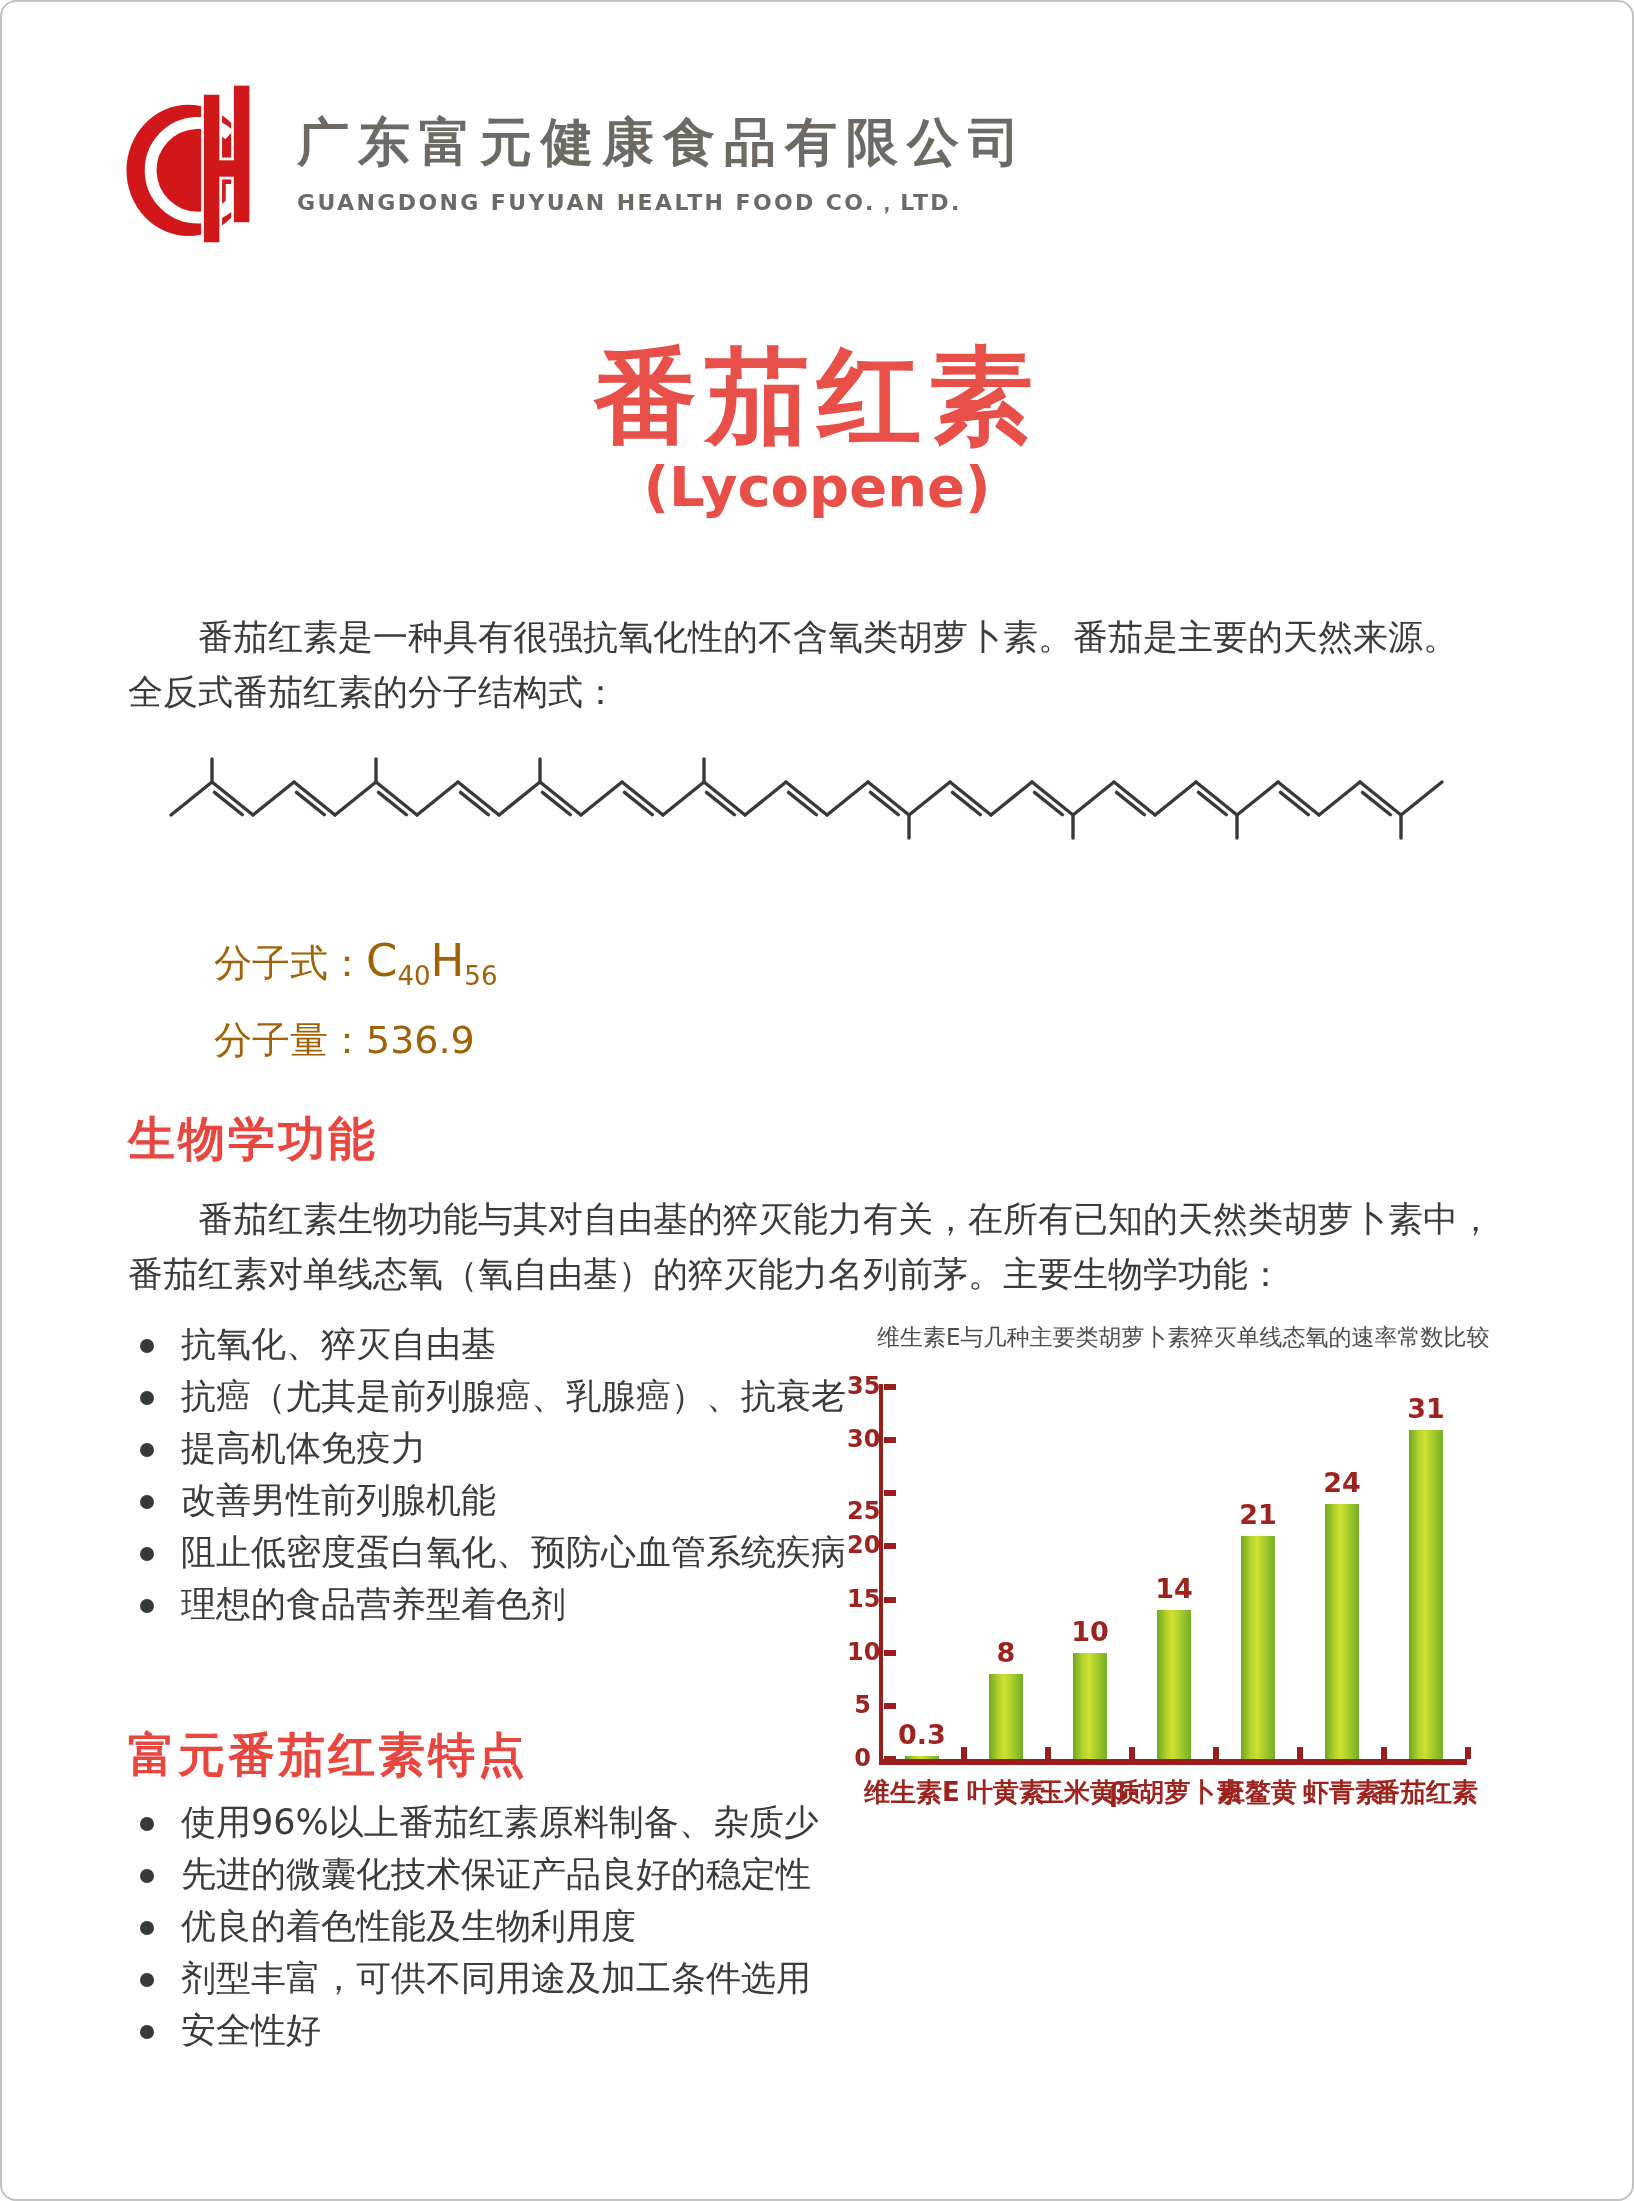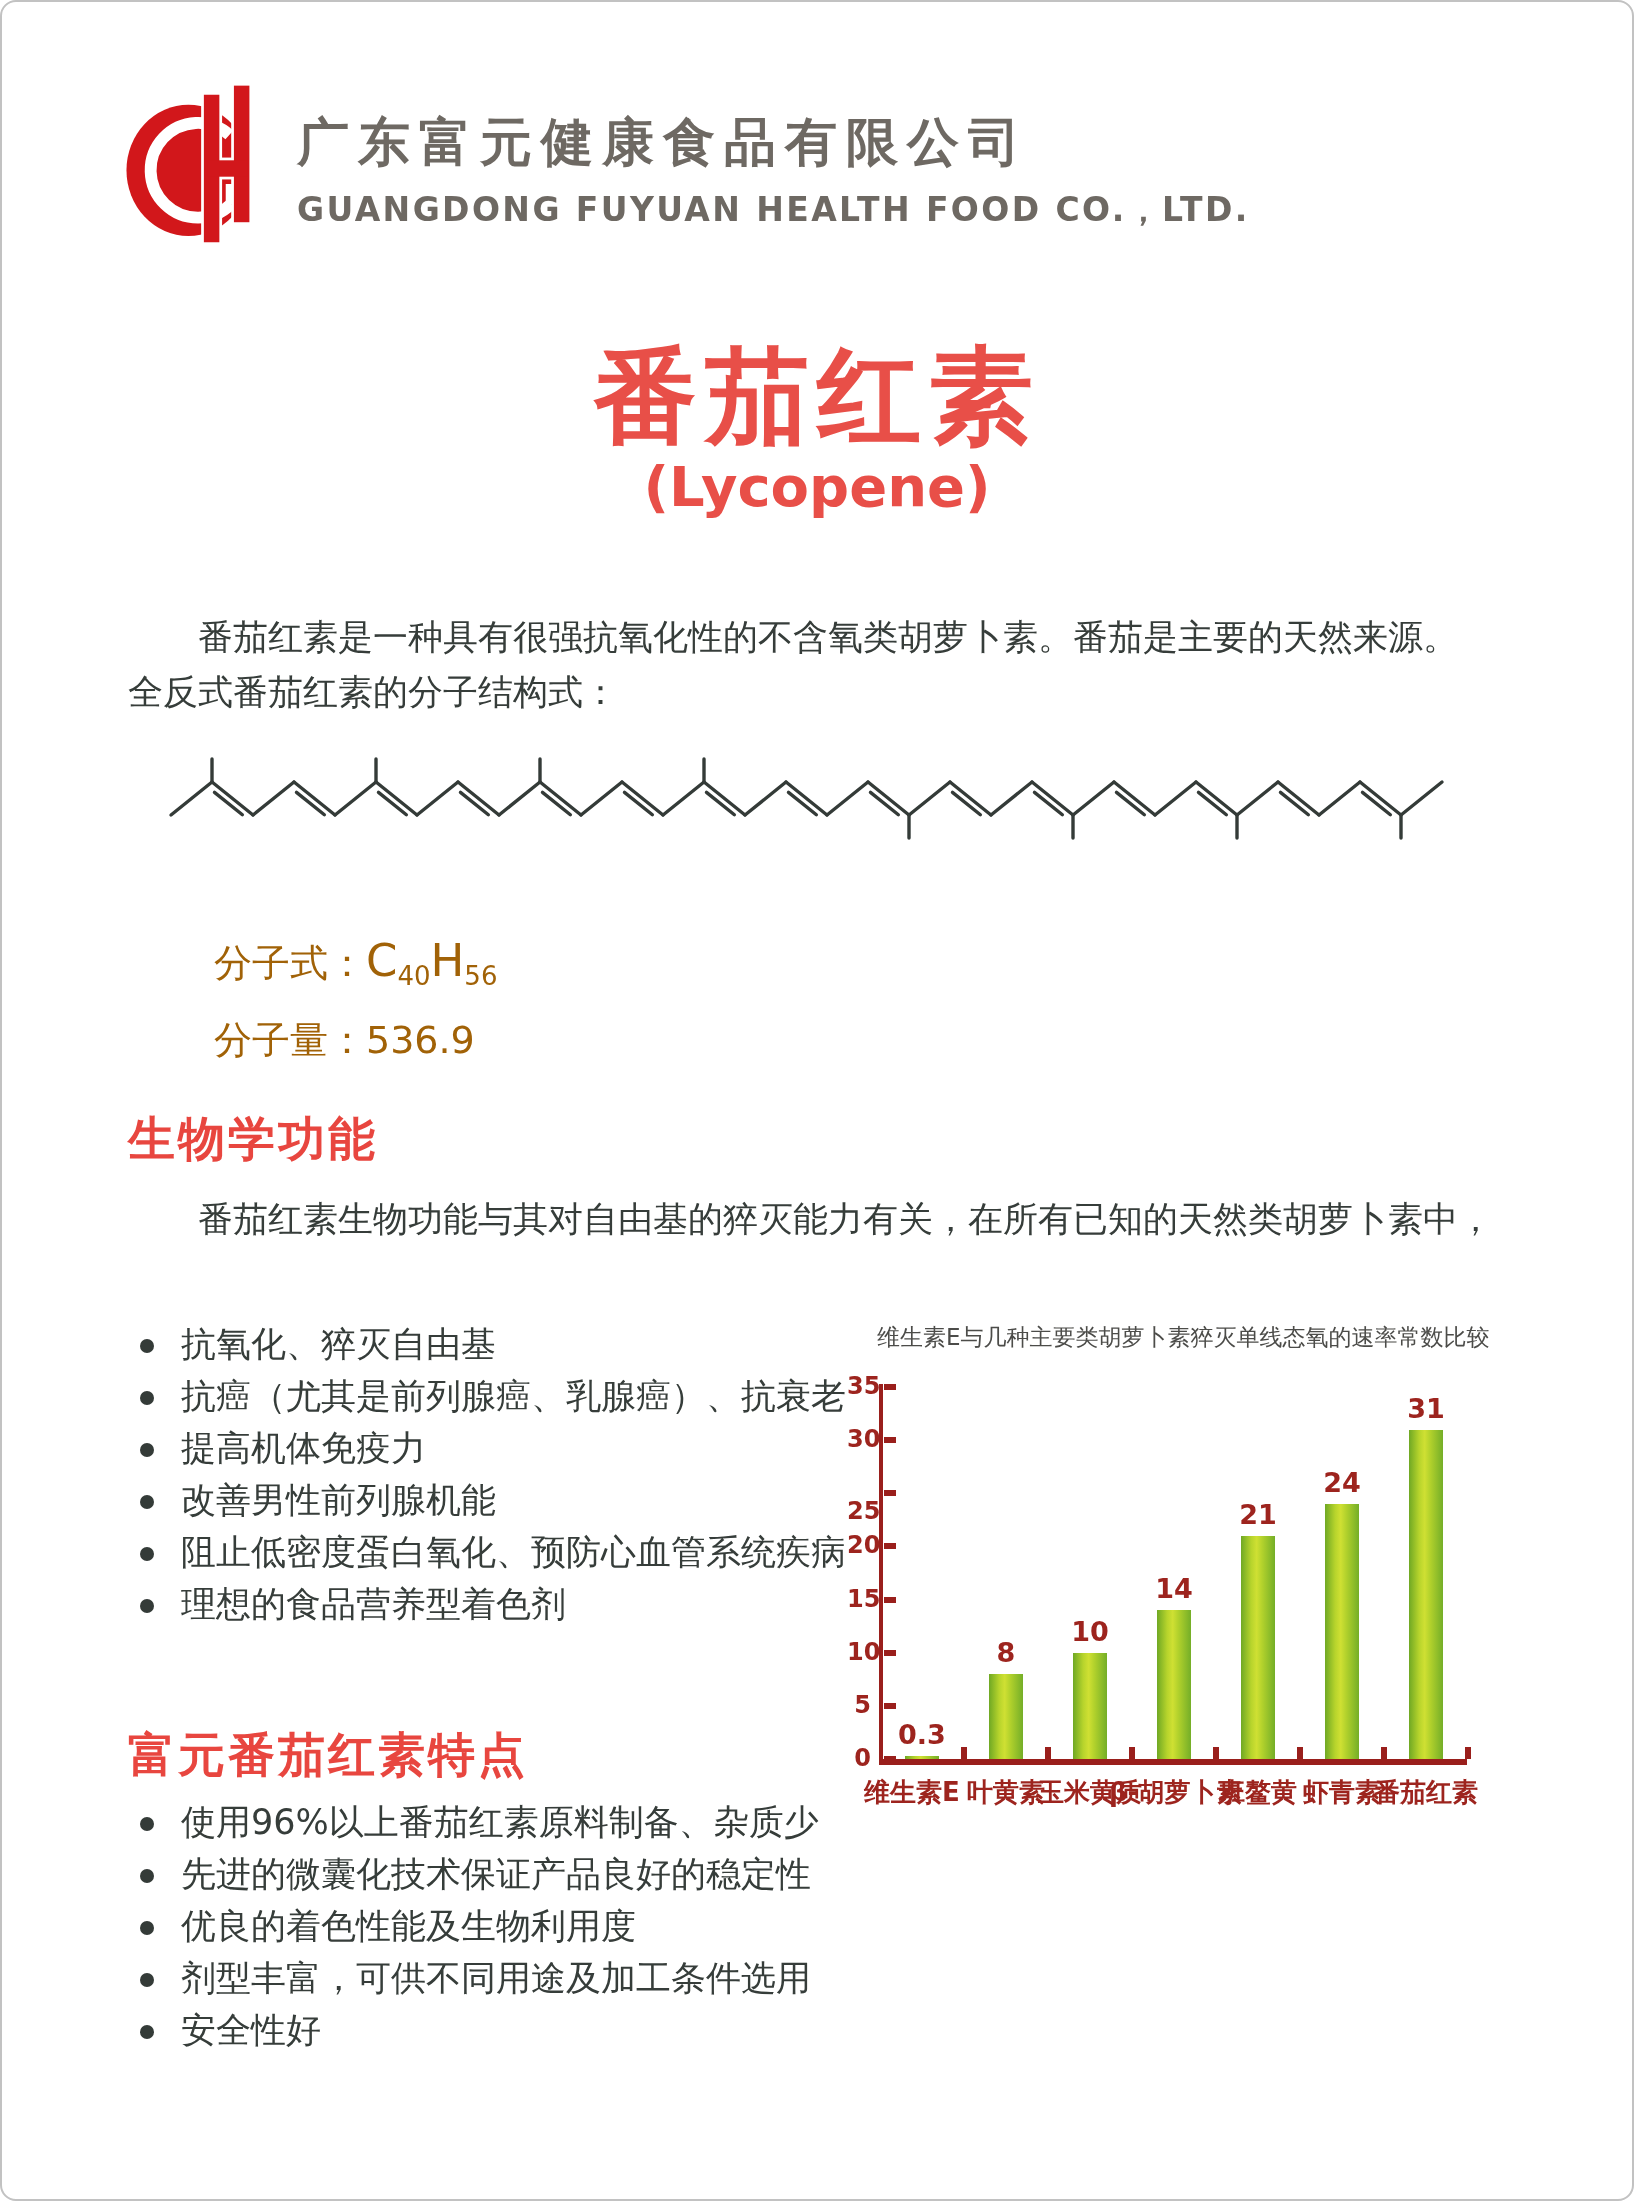--- a/index.html
+++ b/index.html
@@ -6,21 +6,21 @@
   .page{
     position:relative;width:1634px;height:2201px;box-sizing:border-box;
     background:#fff;border:2px solid #c2c2c2;border-radius:16px;overflow:hidden;
     font-family:"DejaVu Sans","Liberation Sans",sans-serif;color:#363d3a;
   }
   
   .hdr{position:absolute;left:118px;top:80px;display:flex;gap:22px;align-items:flex-start;}
   .logo{flex:0 0 auto;}
   .names{display:flex;flex-direction:column;margin-top:26px;}
   .cn-name{font-size:52px;font-weight:bold;letter-spacing:9px;color:#6e6963;white-space:nowrap;}
-  .en-name{font-size:33px;font-weight:bold;letter-spacing:2.4px;color:#6e6963;margin-top:10px;white-space:nowrap;}
+  .en-name{font-size:22px;font-weight:bold;letter-spacing:2.4px;color:#6e6963;margin-top:10px;white-space:nowrap;}
   
   .title{position:absolute;left:0;top:326px;width:100%;text-align:center;
     font-size:104px;font-weight:bold;letter-spacing:8px;color:#e84f48;}
   .subtitle{position:absolute;left:0;top:452px;width:100%;text-align:center;
     font-size:56px;font-weight:bold;color:#e84f48;}
   
   .para{position:absolute;left:126px;width:1400px;font-size:35px;line-height:1.58;color:#363d3a;}
   .para .ind{text-indent:2em;}
   .para div{white-space:nowrap;}
   #intro{top:608px;}
@@ -154,20 +154,21 @@
   </div>
 
   <div class="formula-block">
     <div class="row"><span>分子式：</span><span class="big">C</span><sub>40</sub><span class="big">H</span><sub>56</sub></div>
     <div class="row"><span>分子量：</span><span>536.9</span></div>
   </div>
 
   <div class="sec-head" id="bio-head">生物学功能</div>
   <div class="para" id="bio-para">
     <div class="ind">番茄红素生物功能与其对自由基的猝灭能力有关，在所有已知的天然类胡萝卜素中，</div>
+    <div>番茄红素对单线态氧（氧自由基）的猝灭能力名列前茅。主要生物学功能：</div>
   </div>
   <ul class="blist" id="functions-list">
       <li>抗氧化、猝灭自由基</li>
       <li>抗癌（尤其是前列腺癌、乳腺癌）、抗衰老</li>
       <li>提高机体免疫力</li>
       <li>改善男性前列腺机能</li>
       <li>阻止低密度蛋白氧化、预防心血管系统疾病</li>
       <li>理想的食品营养型着色剂</li>
     </ul>
 

